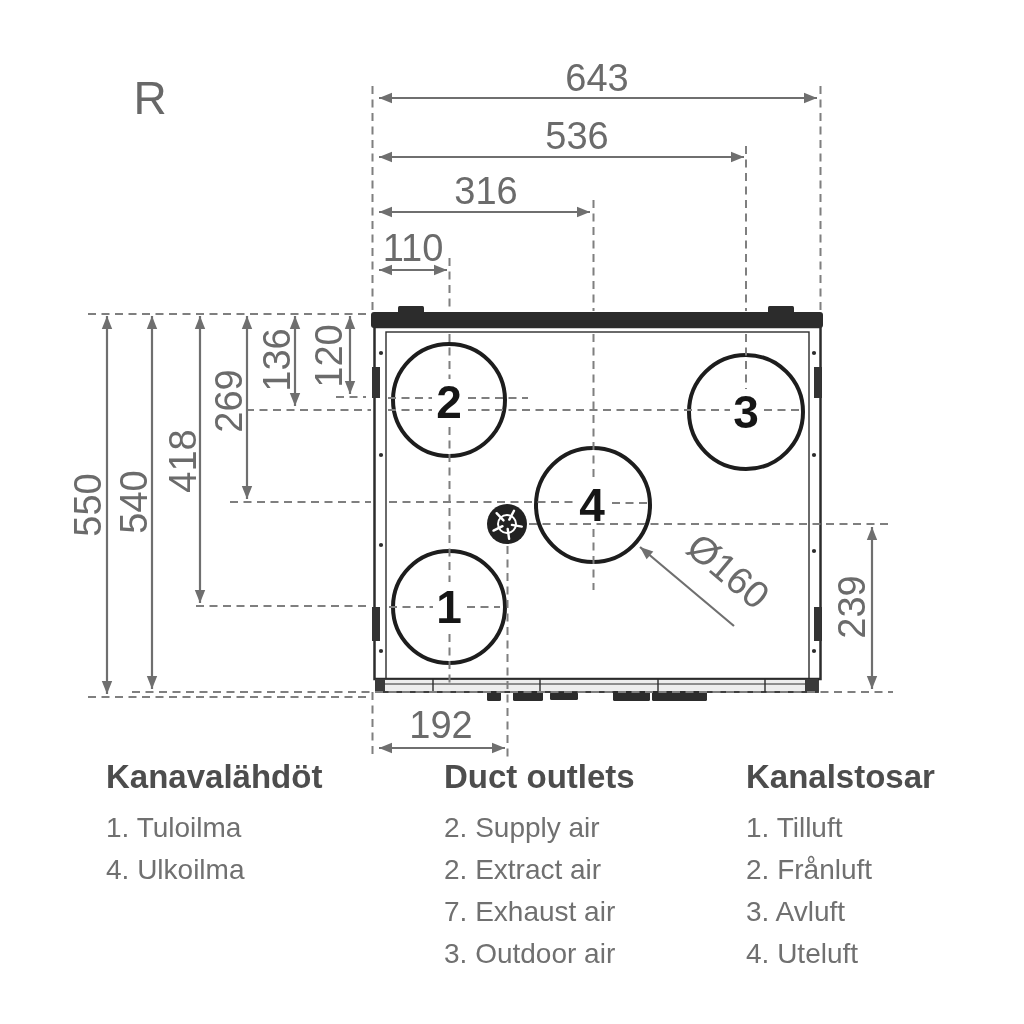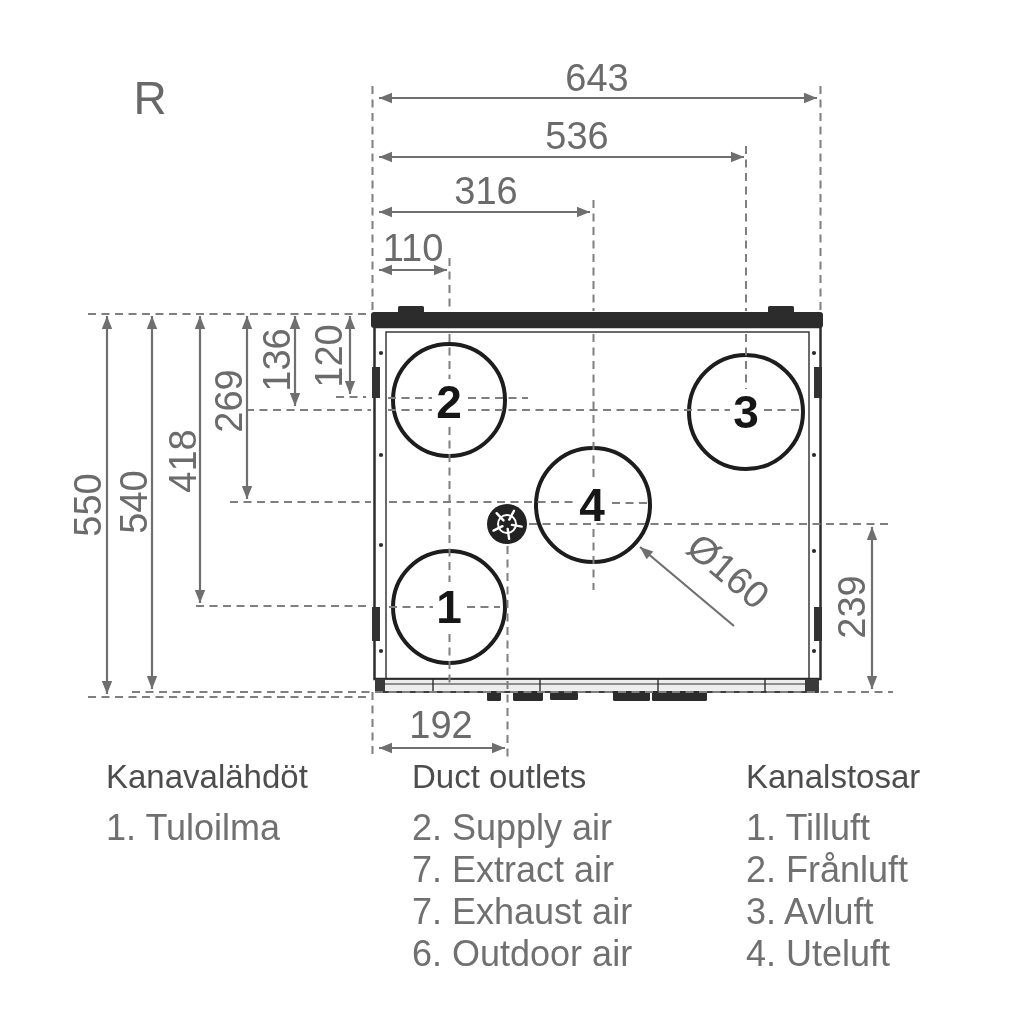--- a/index.html
+++ b/index.html
@@ -11,24 +11,24 @@
   
   .body-stroke{stroke:#2c2c2c;fill:#ffffff;}
   .guide{stroke:#7f7f7f;stroke-width:2;stroke-dasharray:8 5.5;fill:none;stroke-linecap:butt;}
   .dim{stroke:#6f6f6f;stroke-width:2.2;fill:none;}
   .dim-label{font-family:"Liberation Sans",sans-serif;font-size:38px;fill:#6b6b6b;}
   .duct-num{font-family:"Liberation Sans",sans-serif;font-size:46px;font-weight:bold;fill:#161616;}
   .model-label{font-family:"Liberation Sans",sans-serif;font-size:46px;fill:#686868;}
 
   
   .legend-col{position:absolute;top:757px;width:310px;color:#6f6f6f;}
-  .legend-heading{font-size:33px;font-weight:normal;color:#4d4d4d;margin-bottom:10px;line-height:40px;}
-  .legend-item{font-size:36px;line-height:42px;color:#707070;}
+  .legend-heading{font-size:33px;font-weight:bold;color:#4d4d4d;margin-bottom:10px;line-height:40px;}
+  .legend-item{font-size:28px;line-height:42px;color:#707070;}
   #legend-col-fi{left:106px;}
-  #legend-col-en{left:412px;}
+  #legend-col-en{left:444px;}
   #legend-col-sv{left:746px;}
 </style>
 </head>
 <body>
 
 <div class="stage">
 <svg width="1024" height="1024" viewBox="0 0 1024 1024">
   <defs>
     <marker id="ah" viewBox="0 0 12 10" refX="11" refY="5" markerUnits="userSpaceOnUse" markerWidth="16" markerHeight="13" orient="auto-start-reverse">
       <path d="M1,1 L11,5 L1,9 Z" fill="#6f6f6f"></path>
@@ -170,27 +170,28 @@
     <text class="dim-label" x="441" y="738">192</text>
     <text class="dim-label" transform="translate(714,588) rotate(40)" y="-9">Ø160</text>
   </g>
 
   <text class="model-label" x="150" y="114" text-anchor="middle">R</text>
 </svg>
 
 <div class="legend-col" id="legend-col-fi">
   <div class="legend-heading">Kanavalähdöt</div>
   <div class="legend-item">1. Tuloilma</div>
+  <div class="legend-item">4. Ulkoilma</div>
 </div>
 <div class="legend-col" id="legend-col-en">
   <div class="legend-heading">Duct outlets</div>
   <div class="legend-item">2. Supply air</div>
-  <div class="legend-item">7. Extract air</div>
+  <div class="legend-item">2. Extract air</div>
   <div class="legend-item">7. Exhaust air</div>
-  <div class="legend-item">6. Outdoor air</div>
+  <div class="legend-item">3. Outdoor air</div>
 </div>
 <div class="legend-col" id="legend-col-sv">
   <div class="legend-heading">Kanalstosar</div>
   <div class="legend-item">1. Tilluft</div>
   <div class="legend-item">2. Frånluft</div>
   <div class="legend-item">3. Avluft</div>
   <div class="legend-item">4. Uteluft</div>
 </div>
 </div>
 

